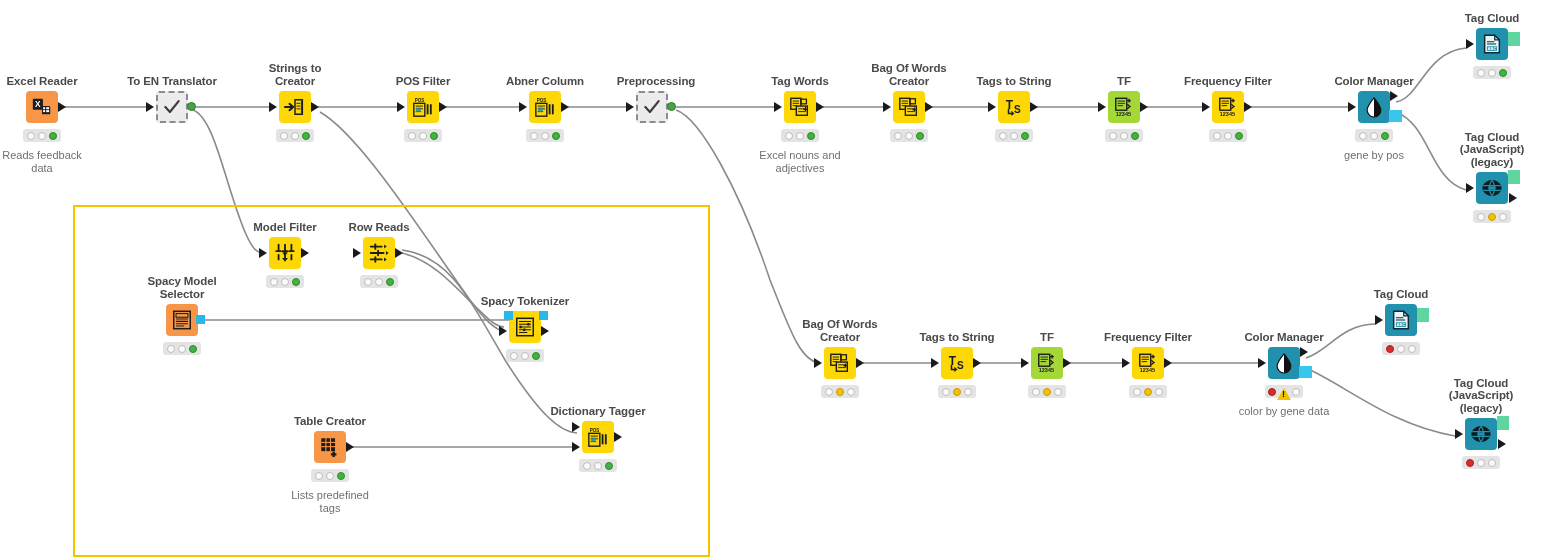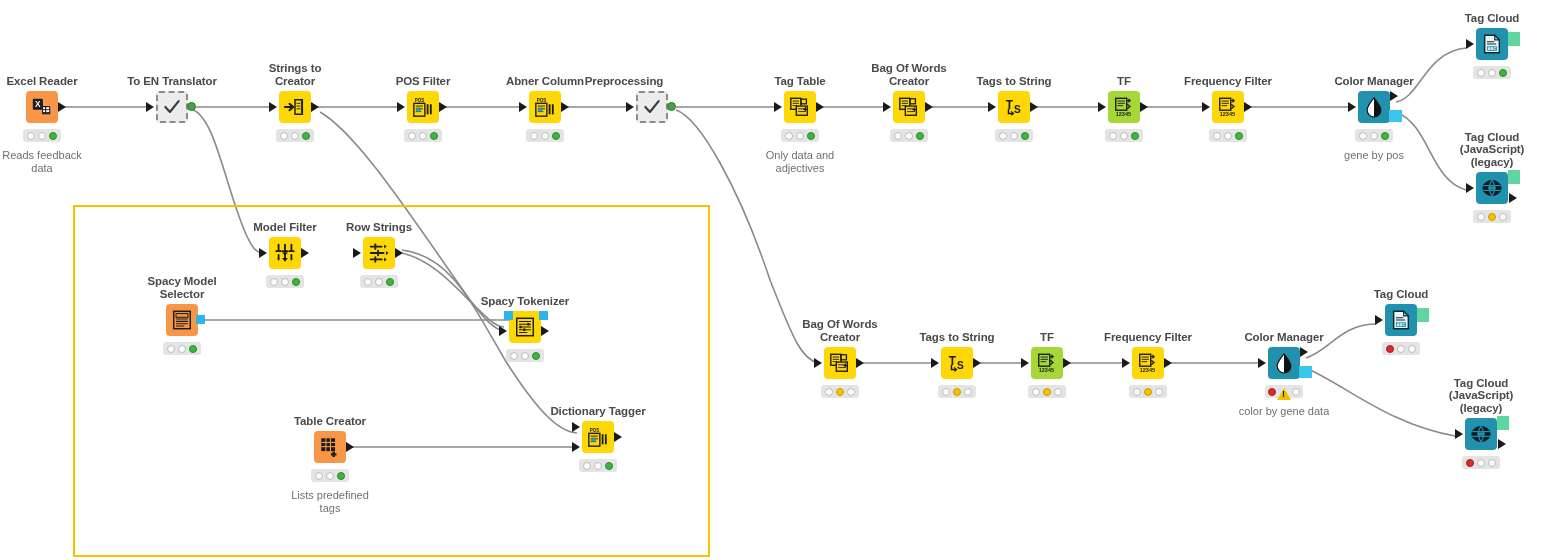--- a/index.html
+++ b/index.html
@@ -248,47 +248,47 @@
             </g>
           </svg></span>
       </div>
       <div class="port-in" style="left: 519px; top: 102px;"></div>
       <div class="port-out" style="left: 561px; top: 102px;"></div>
       <div class="status" style="left: 545px; top: 129px;">
         <span class="lamp"></span>
         <span class="lamp"></span>
         <span class="lamp green"></span>
       </div>
-      <div class="node-label" style="left: 624px; top: 74.5px; width: 130px; margin-left: 0px;">Preprocessing</div>
+      <div class="node-label" style="left: 656px; top: 74.5px; width: 130px; margin-left: 0px;">Preprocessing</div>
       <div class="node-body meta" style="left: 652px; top: 91px;">
         <span class="node-icon" style="width: 20px; height: 20px;"><svg viewBox="0 0 24 24">
             <path d="M4 12 L9.5 18 L20 5" stroke="#3c3c3c" stroke-width="2.6" fill="none" stroke-linecap="round" stroke-linejoin="round"></path>
           </svg></span>
       </div>
       <div class="port-in" style="left: 626px; top: 102px;"></div>
       <div class="port-dot" style="left: 667px; top: 102px;"></div>
-      <div class="node-label" style="left: 800px; top: 74.5px; width: 130px; margin-left: 0px;">Tag Table</div>
+      <div class="node-label" style="left: 800px; top: 74.5px; width: 130px; margin-left: 0px;">Tag Words</div>
       <div class="node-body yellow" style="left: 800px; top: 91px;">
         <span class="node-icon"><svg viewBox="0 0 24 24">
             <rect x="2" y="2.5" width="11" height="12" fill="#fdd706" stroke="#1d1d1d" stroke-width="1.5"></rect>
             <path d="M4 5.5 h7 M4 8 h7 M4 10.5 h5" stroke="#1d1d1d" stroke-width="1"></path>
             <rect x="13" y="3.5" width="6" height="5" fill="none" stroke="#1d1d1d" stroke-width="1.4"></rect>
             <rect x="8" y="11" width="12" height="10" fill="#fdd706" stroke="#1d1d1d" stroke-width="1.5"></rect>
             <path d="M10 14 h8 M10 17 h8" stroke="#1d1d1d" stroke-width="1"></path>
             <path d="M18 12 v5 M15.5 14.5 h5" stroke="#1d1d1d" stroke-width="1.4"></path>
           </svg></span>
       </div>
       <div class="port-in" style="left: 774px; top: 102px;"></div>
       <div class="port-out" style="left: 816px; top: 102px;"></div>
       <div class="status" style="left: 800px; top: 129px;">
         <span class="lamp"></span>
         <span class="lamp"></span>
         <span class="lamp green"></span>
       </div>
-      <div class="node-note" style="left: 800px; top: 149px; width: 140px;">Only data and
+      <div class="node-note" style="left: 800px; top: 149px; width: 140px;">Excel nouns and
 adjectives</div>
       <div class="node-label" style="left: 909px; top: 62px; width: 130px; margin-left: 0px;">Bag Of Words
 Creator</div>
       <div class="node-body yellow" style="left: 909px; top: 91px;">
         <span class="node-icon"><svg viewBox="0 0 24 24">
             <rect x="2" y="2.5" width="11" height="12" fill="#fdd706" stroke="#1d1d1d" stroke-width="1.5"></rect>
             <path d="M4 5.5 h7 M4 8 h7 M4 10.5 h5" stroke="#1d1d1d" stroke-width="1"></path>
             <rect x="13" y="3" width="6" height="5.5" fill="none" stroke="#1d1d1d" stroke-width="1.4"></rect>
             <rect x="8" y="11" width="12" height="10" fill="#fdd706" stroke="#1d1d1d" stroke-width="1.5"></rect>
             <path d="M10 14 h8 M10 17 h8" stroke="#1d1d1d" stroke-width="1"></path>
@@ -423,21 +423,21 @@
             <path d="M12 21.5 l-3.2 -4 h6.4 z" fill="#1d1d1d"></path>
           </svg></span>
       </div>
       <div class="port-in" style="left: 259px; top: 248px;"></div>
       <div class="port-out" style="left: 301px; top: 248px;"></div>
       <div class="status" style="left: 285px; top: 275px;">
         <span class="lamp"></span>
         <span class="lamp"></span>
         <span class="lamp green"></span>
       </div>
-      <div class="node-label" style="left: 379px; top: 220.5px; width: 130px; margin-left: 0px;">Row Strings</div>
+      <div class="node-label" style="left: 379px; top: 220.5px; width: 130px; margin-left: 0px;">Row Reads</div>
       <div class="node-body yellow" style="left: 379px; top: 237px;">
         <span class="node-icon"><svg viewBox="0 0 24 24">
             <g stroke="#1d1d1d" stroke-width="2" stroke-linecap="round">
               <path d="M3 5 h12"></path>
               <path d="M3 12 h14"></path>
               <path d="M3 19 h12"></path>
               <path d="M8 2.5 v5"></path>
               <path d="M11 9.5 v5"></path>
               <path d="M8 16.5 v5"></path>
             </g>

